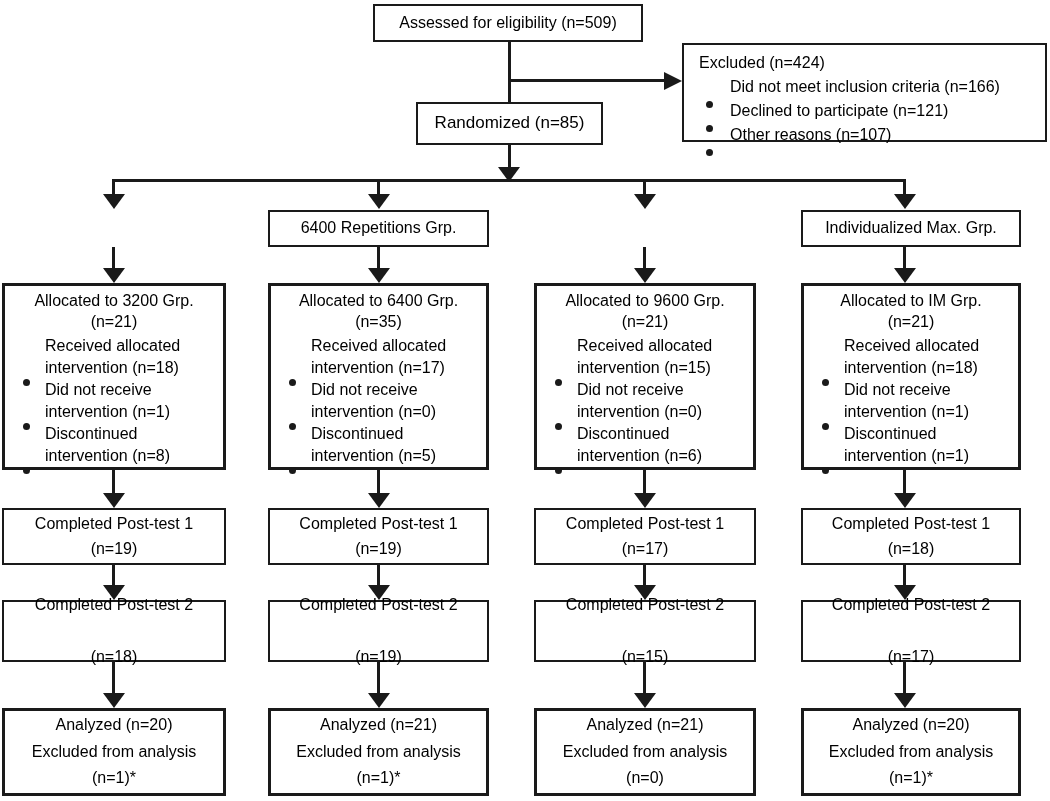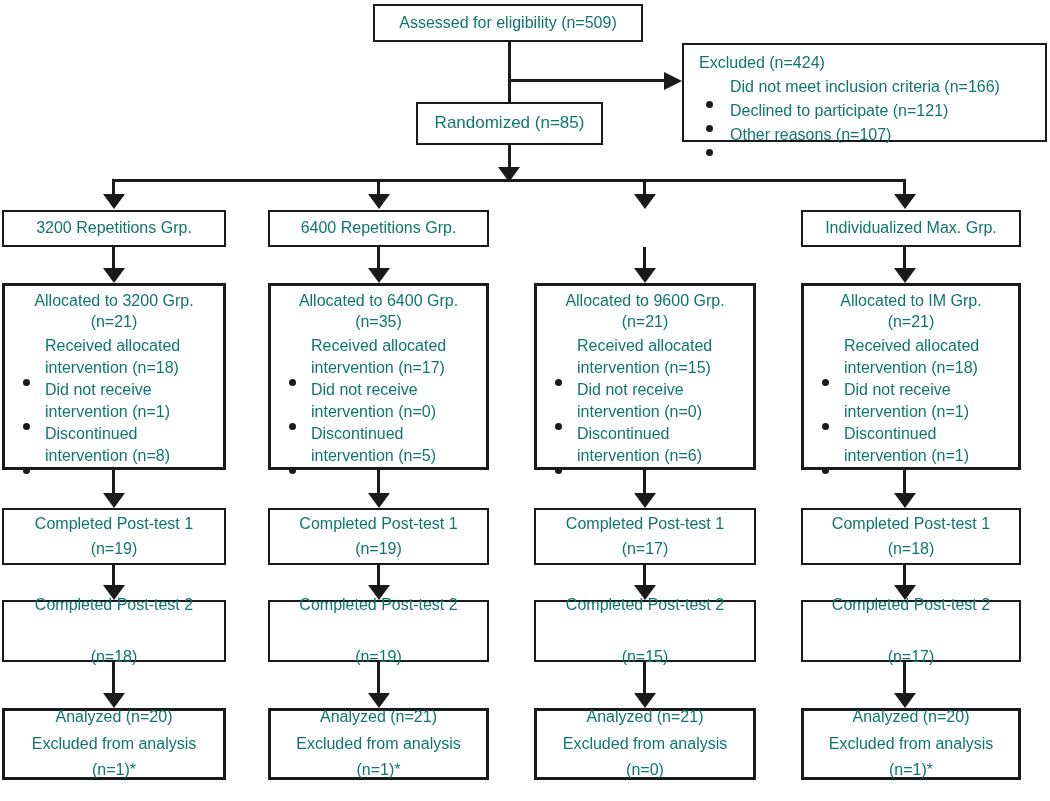--- a/index.html
+++ b/index.html
@@ -1,36 +1,36 @@
 <!DOCTYPE html>
 <html><head>
 <meta charset="utf-8">
 <style>
   html,body{margin:0;padding:0;background:#fff;}
   .canvas{
     position:relative;width:1050px;height:801px;background:#ffffff;
-    font-family:"Liberation Sans",sans-serif;color:#0f766e;overflow:hidden;
+    font-family:"Liberation Sans",sans-serif;color:#000000;overflow:hidden;
   }
   .box{
     position:absolute;background:#fff;border:2px solid #1a1a1a;
     box-sizing:border-box;display:flex;flex-direction:column;
     align-items:center;justify-content:center;text-align:center;
     font-size:16px;line-height:1.3;
   }
   .thick{border-width:3px;}
   
   .col1{left:2px;width:224px;}
   .col2{left:268px;width:221px;}
   .col3{left:534px;width:222px;}
   .col4{left:801px;width:220px;}
   .rowhdr{top:210px;height:37px;}
   .rowalloc{top:283px;height:187px;justify-content:flex-start;padding-top:5px;}
   .rowpt1{top:508px;height:57px;line-height:1.55;}
   .rowpt2{top:600px;height:62px;line-height:1.55;gap:27px;}
-  .rowanal{top:708px;height:72px;line-height:1.65;}
+  .rowanal{top:708px;height:88px;line-height:1.65;}
   
   ul.blist{list-style:none;margin:2px 0 0 0;padding:0 4px 0 16px;width:100%;box-sizing:border-box;text-align:left;}
   ul.blist li{display:flex;align-items:flex-end;line-height:1.38;}
   .dot{flex:0 0 24px;display:inline-block;position:relative;top:7px;}
   .dot::after{content:"";display:block;width:7px;height:7px;border-radius:50%;background:#1a1a1a;margin-left:2px;}
   .ex-box{align-items:flex-start;text-align:left;padding:6px 8px 6px 15px;line-height:1.45;justify-content:flex-start;}
   .ex-box ul.blist{padding-left:1px;margin-top:1px;}
   .ex-box ul.blist li{line-height:1.5;}
   .ex-box .dot{flex:0 0 30px;top:9px;}
   .ex-box .dot::after{margin-left:6px;}
@@ -116,23 +116,20 @@
 
   <div class="vln" style="left:903px;top:247px;height:22px;"></div>
   <div class="adn" style="left:894px;top:268px;"></div>
   <div class="vln" style="left:903px;top:470px;height:24px;"></div>
   <div class="adn" style="left:894px;top:493px;"></div>
   <div class="vln" style="left:903px;top:565px;height:21px;"></div>
   <div class="adn" style="left:894px;top:585px;"></div>
   <div class="vln" style="left:903px;top:662px;height:32px;"></div>
   <div class="adn" style="left:894px;top:693px;"></div>
 
-  <div class="box col1 rowhdr">
-    <span>3200 Repetitions Grp.</span>
-  </div>
   <div class="box thick col1 rowalloc">
     <div>Allocated to 3200 Grp.</div>
     <div>(n=21)</div>
     <ul class="blist">
       <li>
           <span class="dot"></span>
           <span>Received allocated intervention (n=18)</span>
         </li>
       <li>
           <span class="dot"></span>

